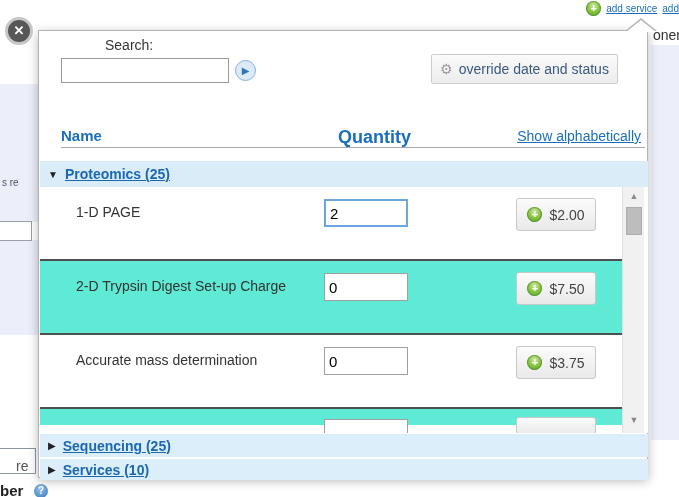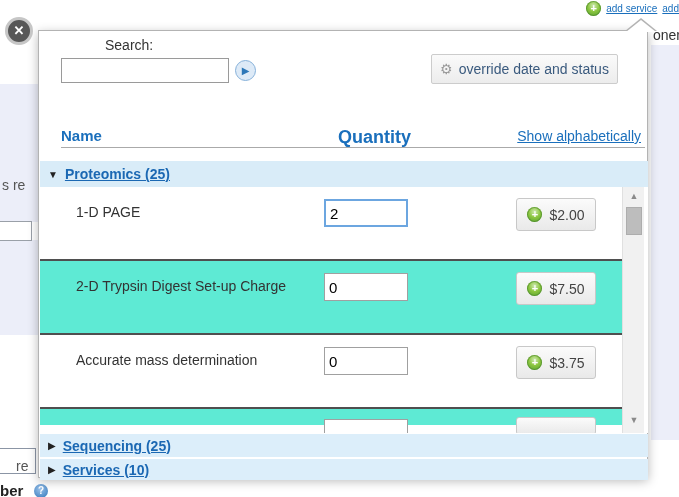--- a/index.html
+++ b/index.html
@@ -4,21 +4,21 @@
 <style>
   * { margin:0; padding:0; box-sizing:border-box; }
   html,body { background:#fff; }
   #stage {
     position:relative; width:679px; height:497px; overflow:hidden;
     font-family:"Liberation Sans", sans-serif; background:#fff;
   }
 
   
   .bg-lav { position:absolute; background:#eceef9; }
-  .frag { position:absolute; color:#555; font-size:14px; white-space:nowrap; }
+  .frag { position:absolute; color:#555; font-size:10px; white-space:nowrap; }
   .frag-bold { color:#222; font-weight:bold; font-size:15px; }
   .bg-box { position:absolute; background:#fff; border:1px solid #9aa0a8; }
 
   .topbar { position:absolute; top:1px; right:0; display:flex; align-items:center; gap:5px; }
   .green-plus {
     width:15px; height:15px; border-radius:50%; flex:0 0 auto;
     background:radial-gradient(circle at 50% 32%, #cfe9b4 0%, #8cc63f 45%, #4e9a2e 100%);
     color:#fff; font-size:11px; font-weight:bold; line-height:15px; text-align:center;
     box-shadow:0 0 0 1px rgba(70,130,40,.55) inset;
   }

